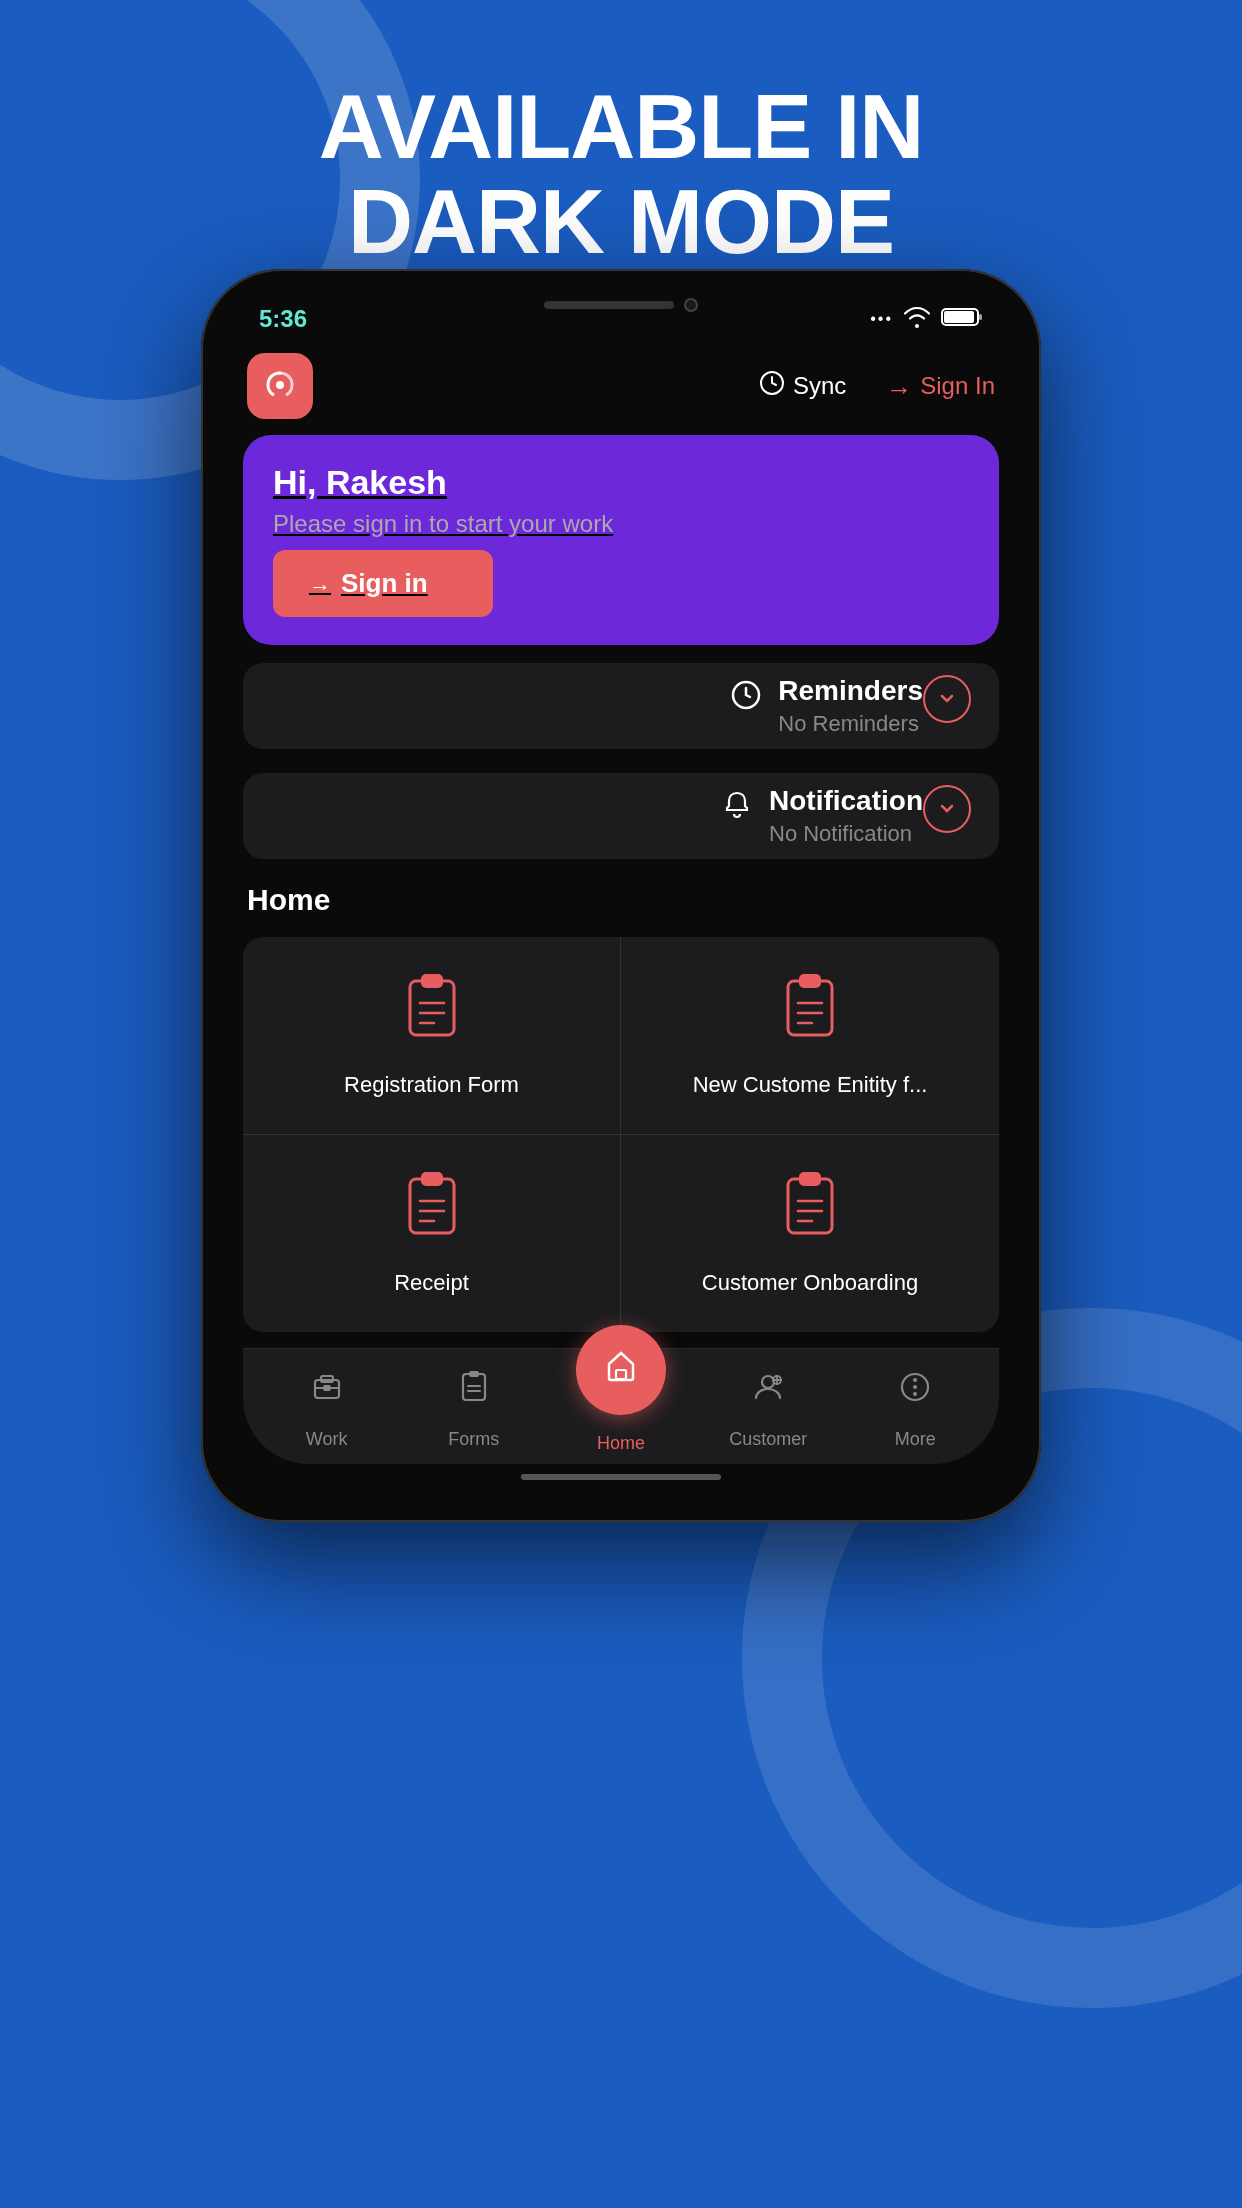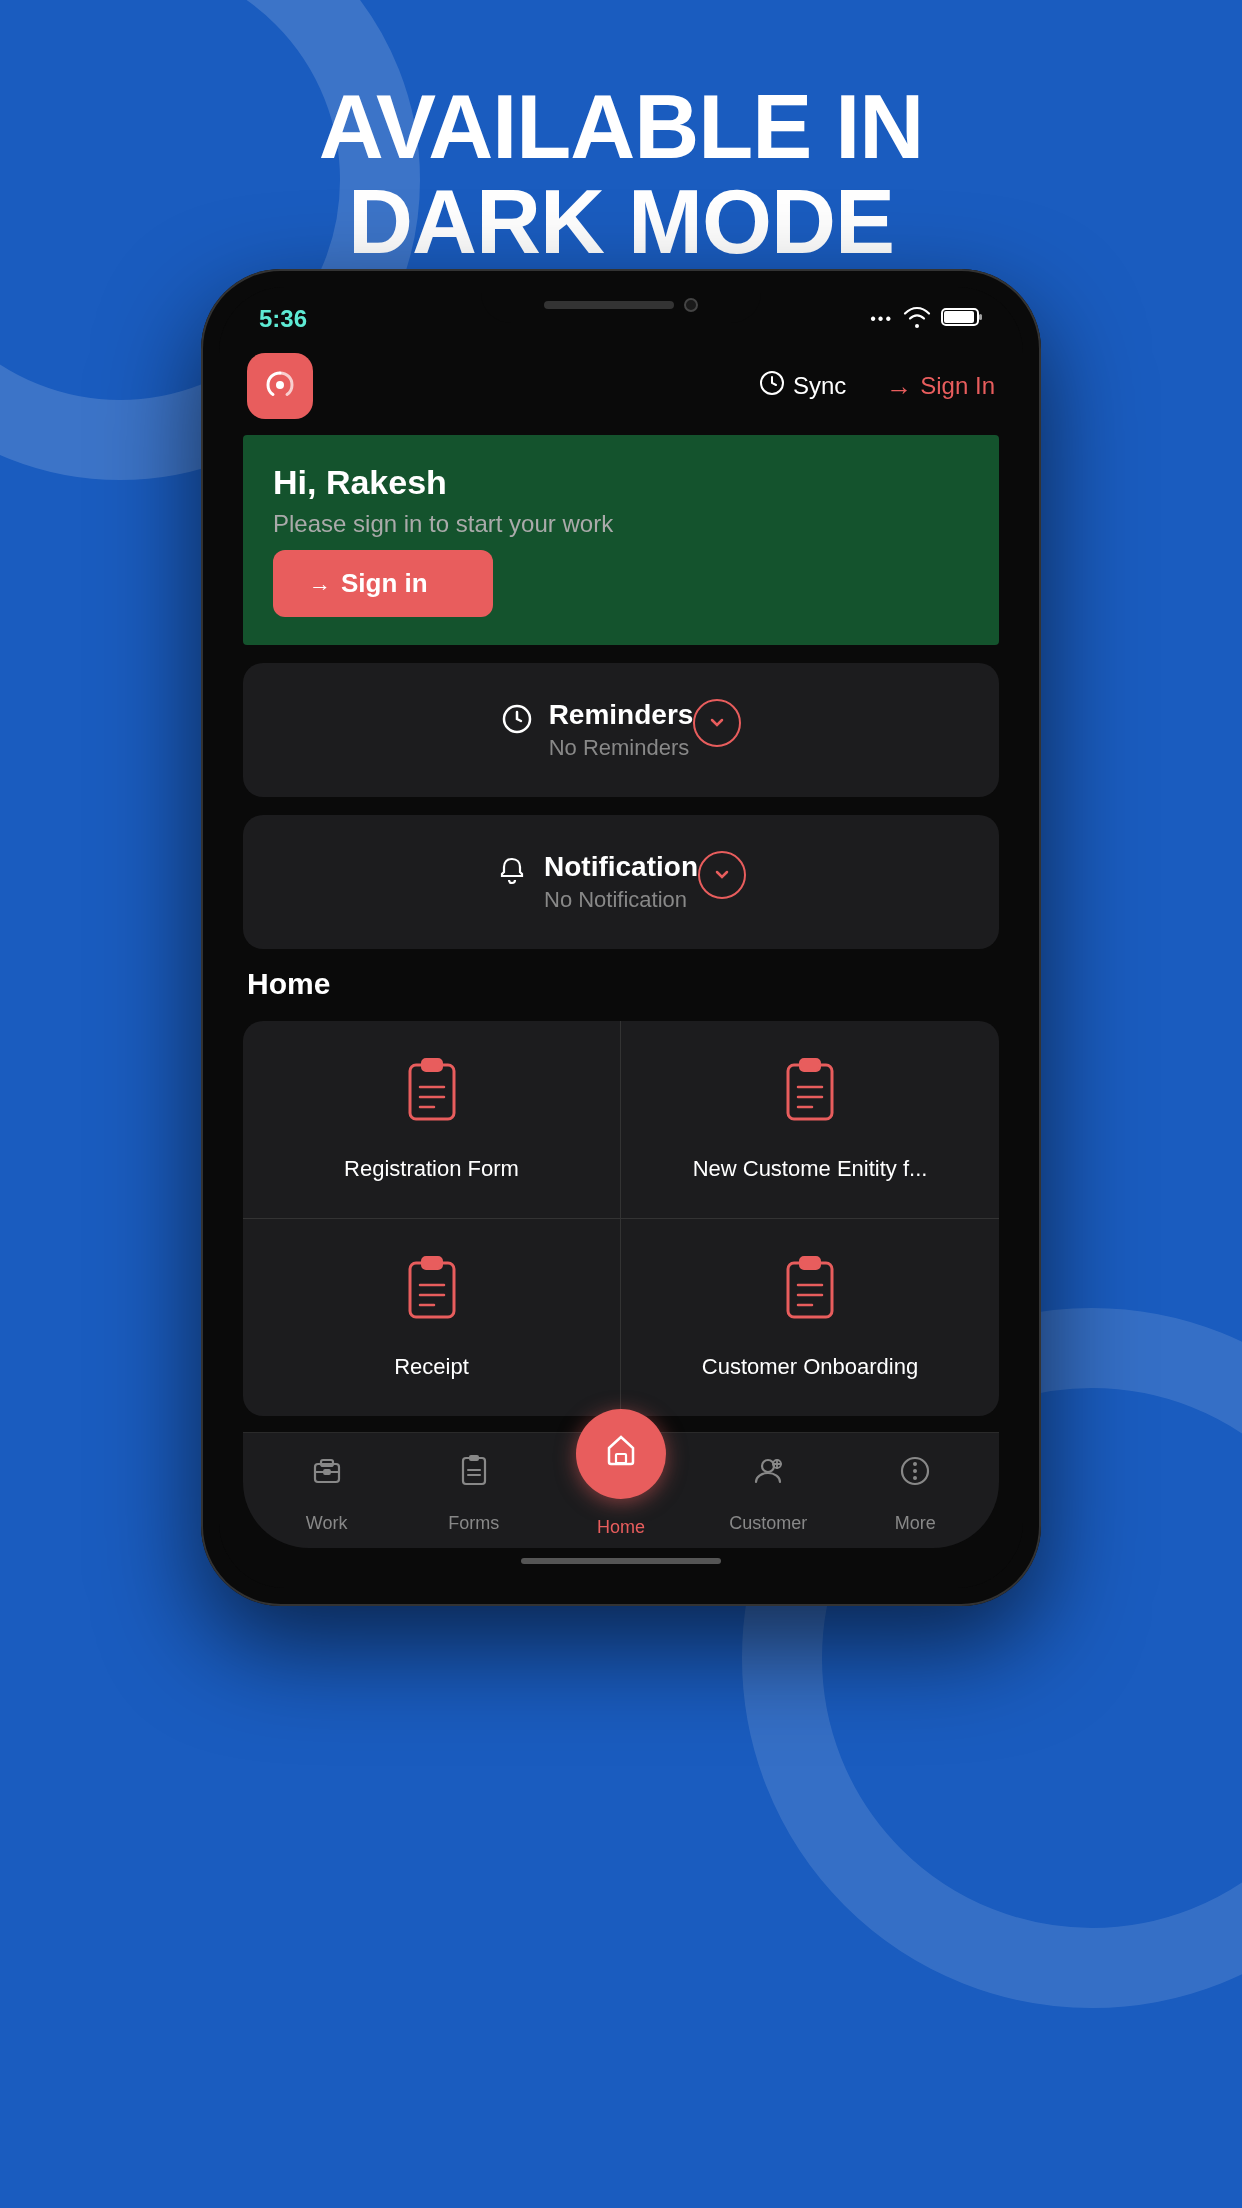--- a/index.html
+++ b/index.html
@@ -156,24 +156,25 @@
       color: white;
       font-size: 24px;
     }
 
     .signin-btn-top {
       color: #e85d5d;
     }
 
     
     .welcome-card {
-      background: #14532d;
-      border-radius: 4px;
+      background: #6d28d9;
+      border-radius: 28px;
       padding: 28px 30px;
       margin-bottom: 18px;
+      text-decoration: underline;
     }
 
     .welcome-title {
       color: white;
       font-size: 34px;
       font-weight: 700;
       margin-bottom: 8px;
     }
 
     .welcome-subtitle {
@@ -200,24 +201,24 @@
       align-items: center;
       gap: 10px;
       cursor: pointer;
       width: 220px;
     }
 
     
     .section-card {
       background: #1c1c1e;
       border-radius: 20px;
-      padding: 36px 28px;
-      margin-bottom: 18px;
-      display: flex;
-      justify-content: center;
+      padding: 12px 28px;
+      margin-bottom: 24px;
+      display: flex;
+      justify-content: flex-end;
       align-items: flex-start;
     }
 
     .section-card-left {
       display: flex;
       align-items: flex-start;
       gap: 16px;
     }
 
     .section-icon {

